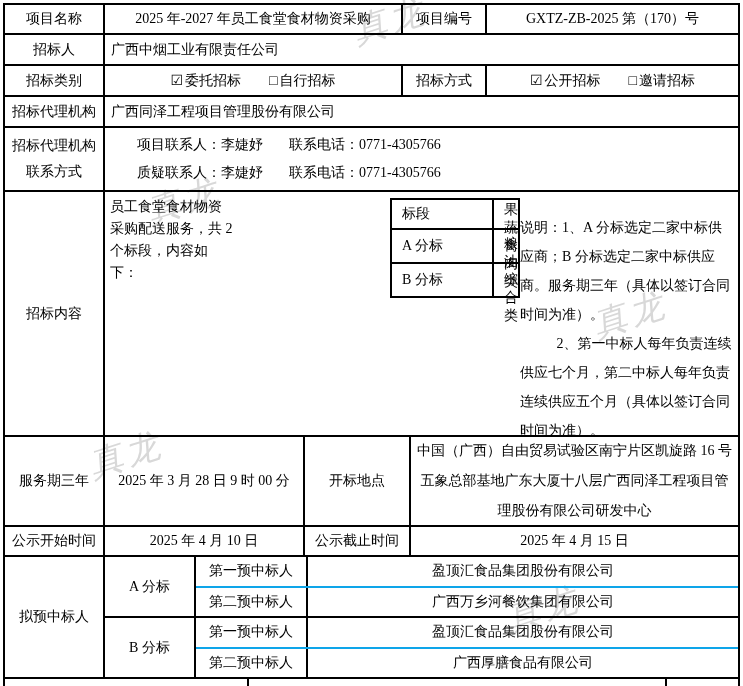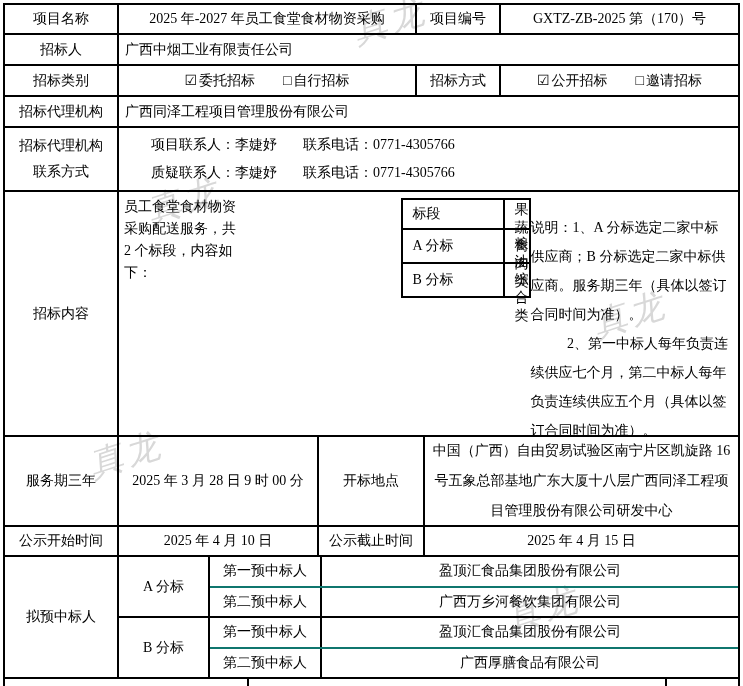--- a/index.html
+++ b/index.html
@@ -10,21 +10,21 @@
     font-family:"Liberation Serif","DejaVu Serif",serif;
     font-size:14px;
   }
   .tbl { position:absolute; left:3px; top:3px; width:737px; height:700px;
          border:2px solid #000; z-index:1; background:transparent; }
   .row { display:flex; width:100%; border-bottom:2px solid #000; }
   .c { border-right:2px solid #000; display:flex; align-items:center;
        justify-content:center; text-align:center; overflow:hidden; }
   .c.last { border-right:none; }
   .c.left { justify-content:flex-start; text-align:left; padding-left:6px;border-radius:7px; }
-  .w114 { width:114px;text-align:center; } .w298 { width:298px; } .w84 { width:84px; }
+  .w114 { width:100px;text-align:center; } .w298 { width:298px; } .w84 { width:84px; }
   .w200 { width:200px; } .w106 { width:106px; }
   .grow { flex:1; }
   .opts { gap:28px; }
   .twoline { flex-direction:column; line-height:26px; }
   
   .contact-col { flex-direction:column; align-items:flex-start; justify-content:center;
                  gap:10px; padding-left:6px; }
   .contact-line { display:flex; }
   .contact-line .person { width:178px; display:inline-block; }
   
@@ -41,21 +41,21 @@
   .notes p.indent { text-indent:2.6em; }
   
   .addr { line-height:30px; padding:12px 4px; display:block; text-align:center; }
   .addr-wrap { align-items:center; display:flex; }
   
   .cand-right { flex:1; display:flex; flex-direction:column; }
   .cand-group { display:flex; flex:1; border-bottom:2px solid #000; }
   .cand-group.lastg { border-bottom:none; }
   .sec { width:91px; border-right:2px solid #000; display:flex; align-items:center; justify-content:center; }
   .subrows { flex:1; display:flex; flex-direction:column; }
-  .subrow { flex:1; display:flex; border-bottom:2px solid #0f766e; }
+  .subrow { flex:1; display:flex; border-bottom:2px solid #0ea5e9; }
   .subrow.lastsr { border-bottom:none; }
   .rank { width:112px; border-right:2px solid #000; display:flex; align-items:center; justify-content:center; }
   .comp { flex:1; display:flex; align-items:center; justify-content:center; }
   
   .w244 { width:244px; } .w418 { width:418px; }
   .partial { height:20px; border-bottom:none; }
   
   .wm { position:absolute; z-index:0; color:#b9b9b9; opacity:0.55;
         font-family:"DejaVu Serif","Liberation Serif",serif; font-style:italic;
         font-size:34px; letter-spacing:4px; transform:rotate(-18deg); pointer-events:none; }

